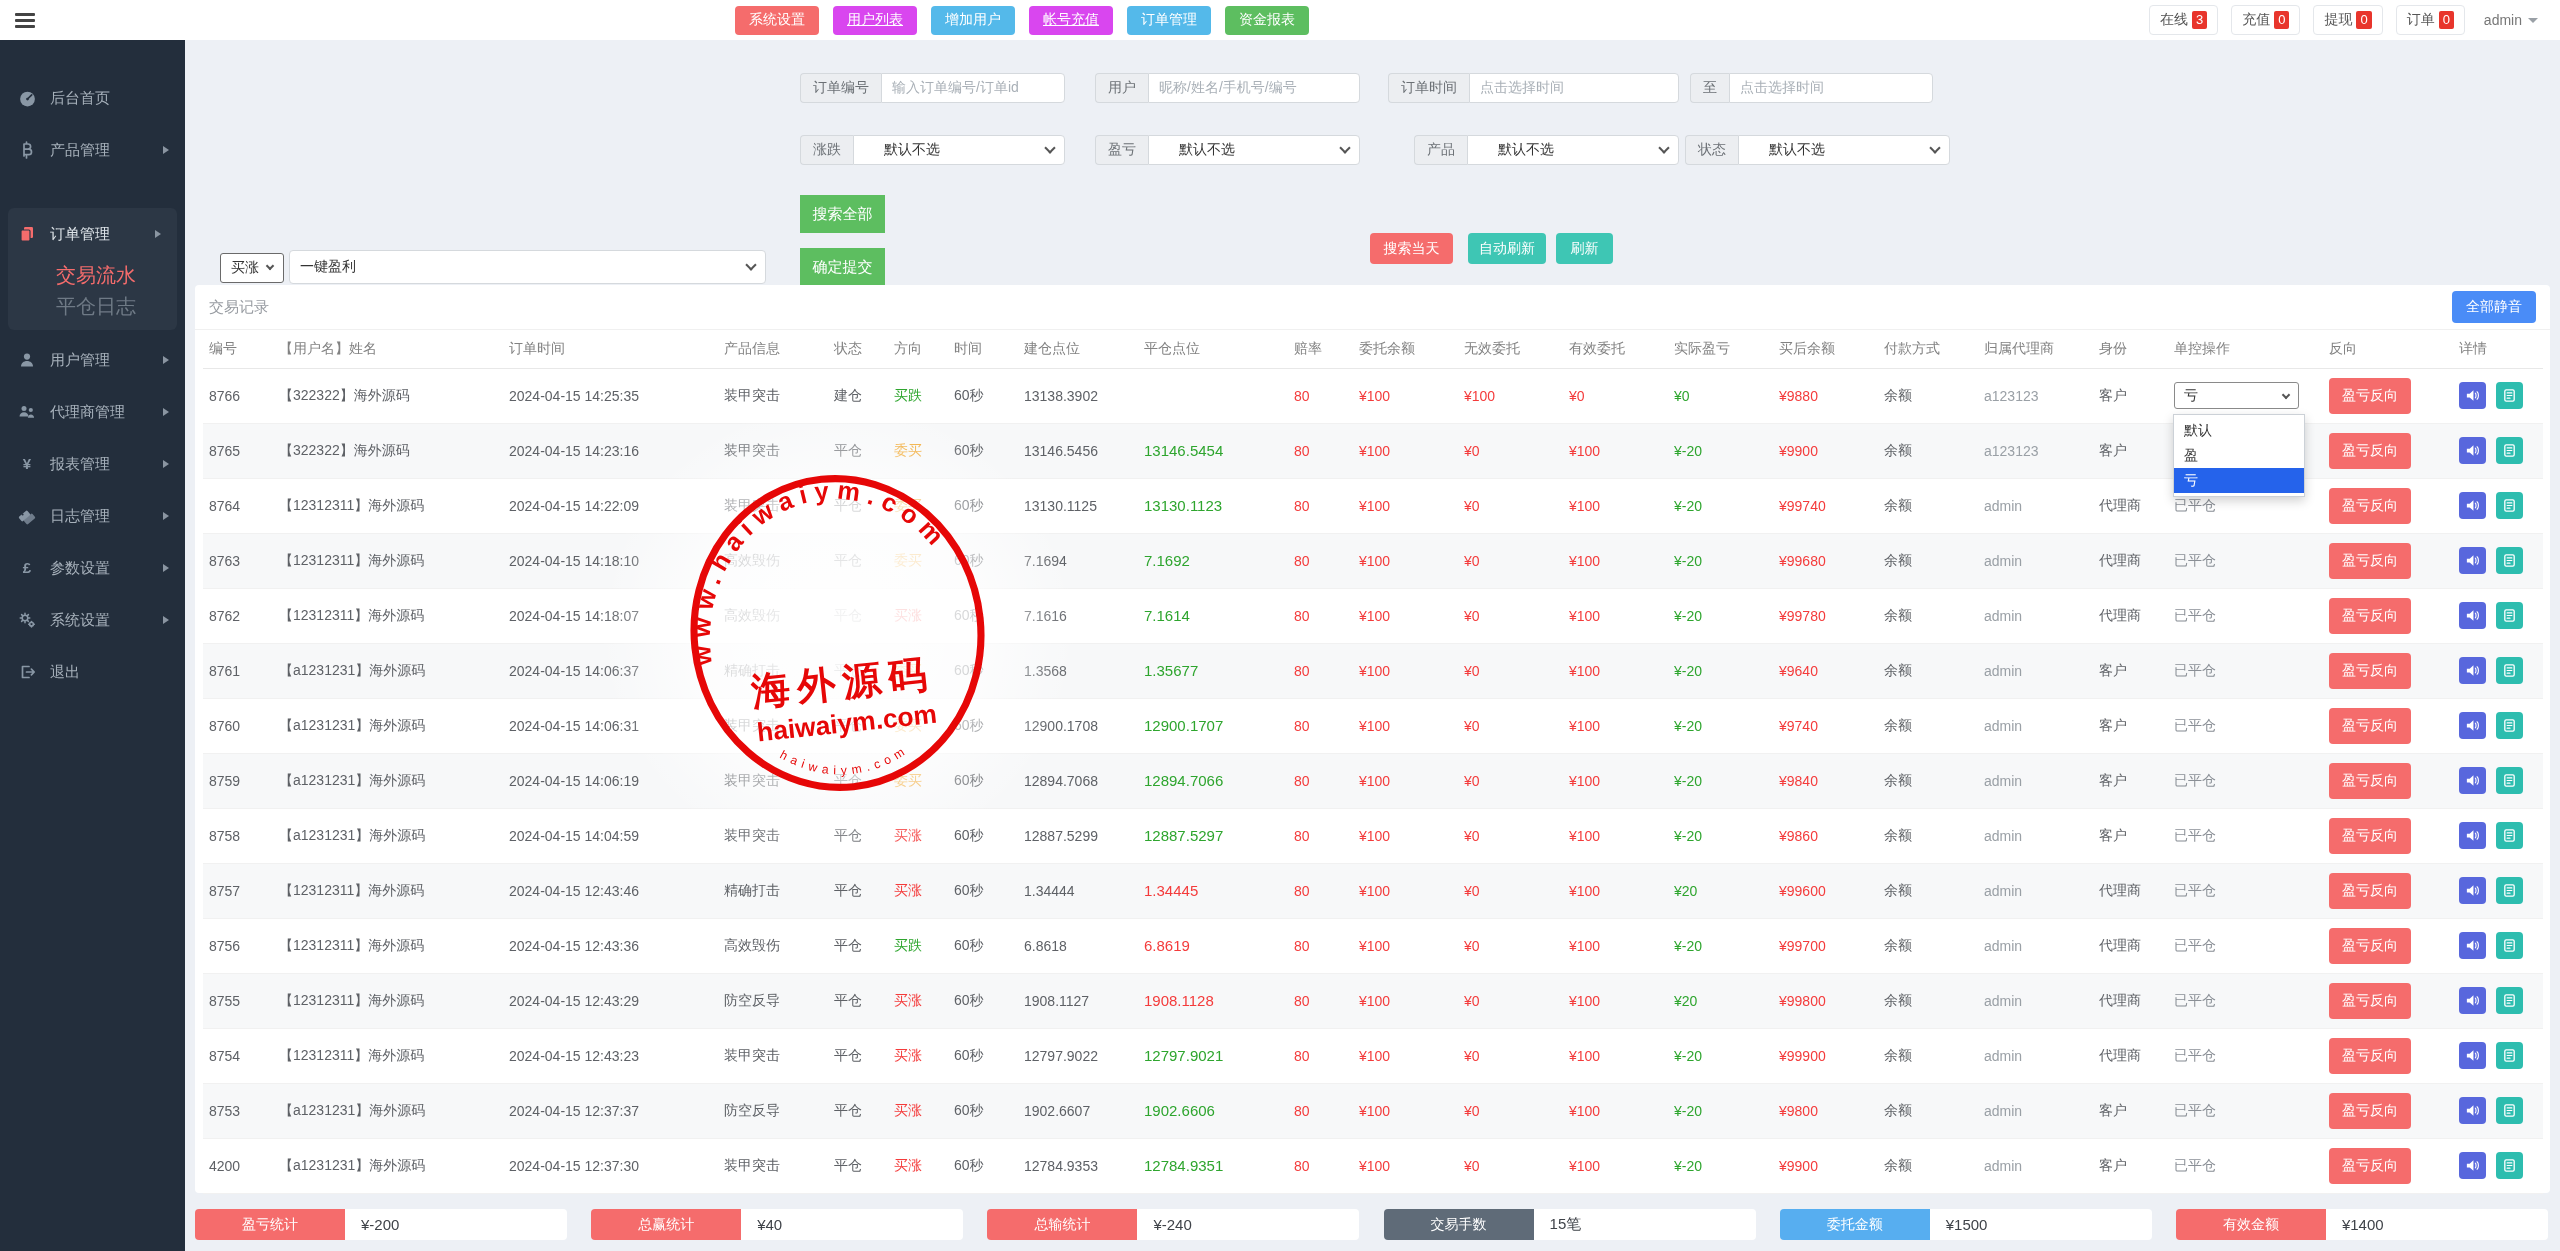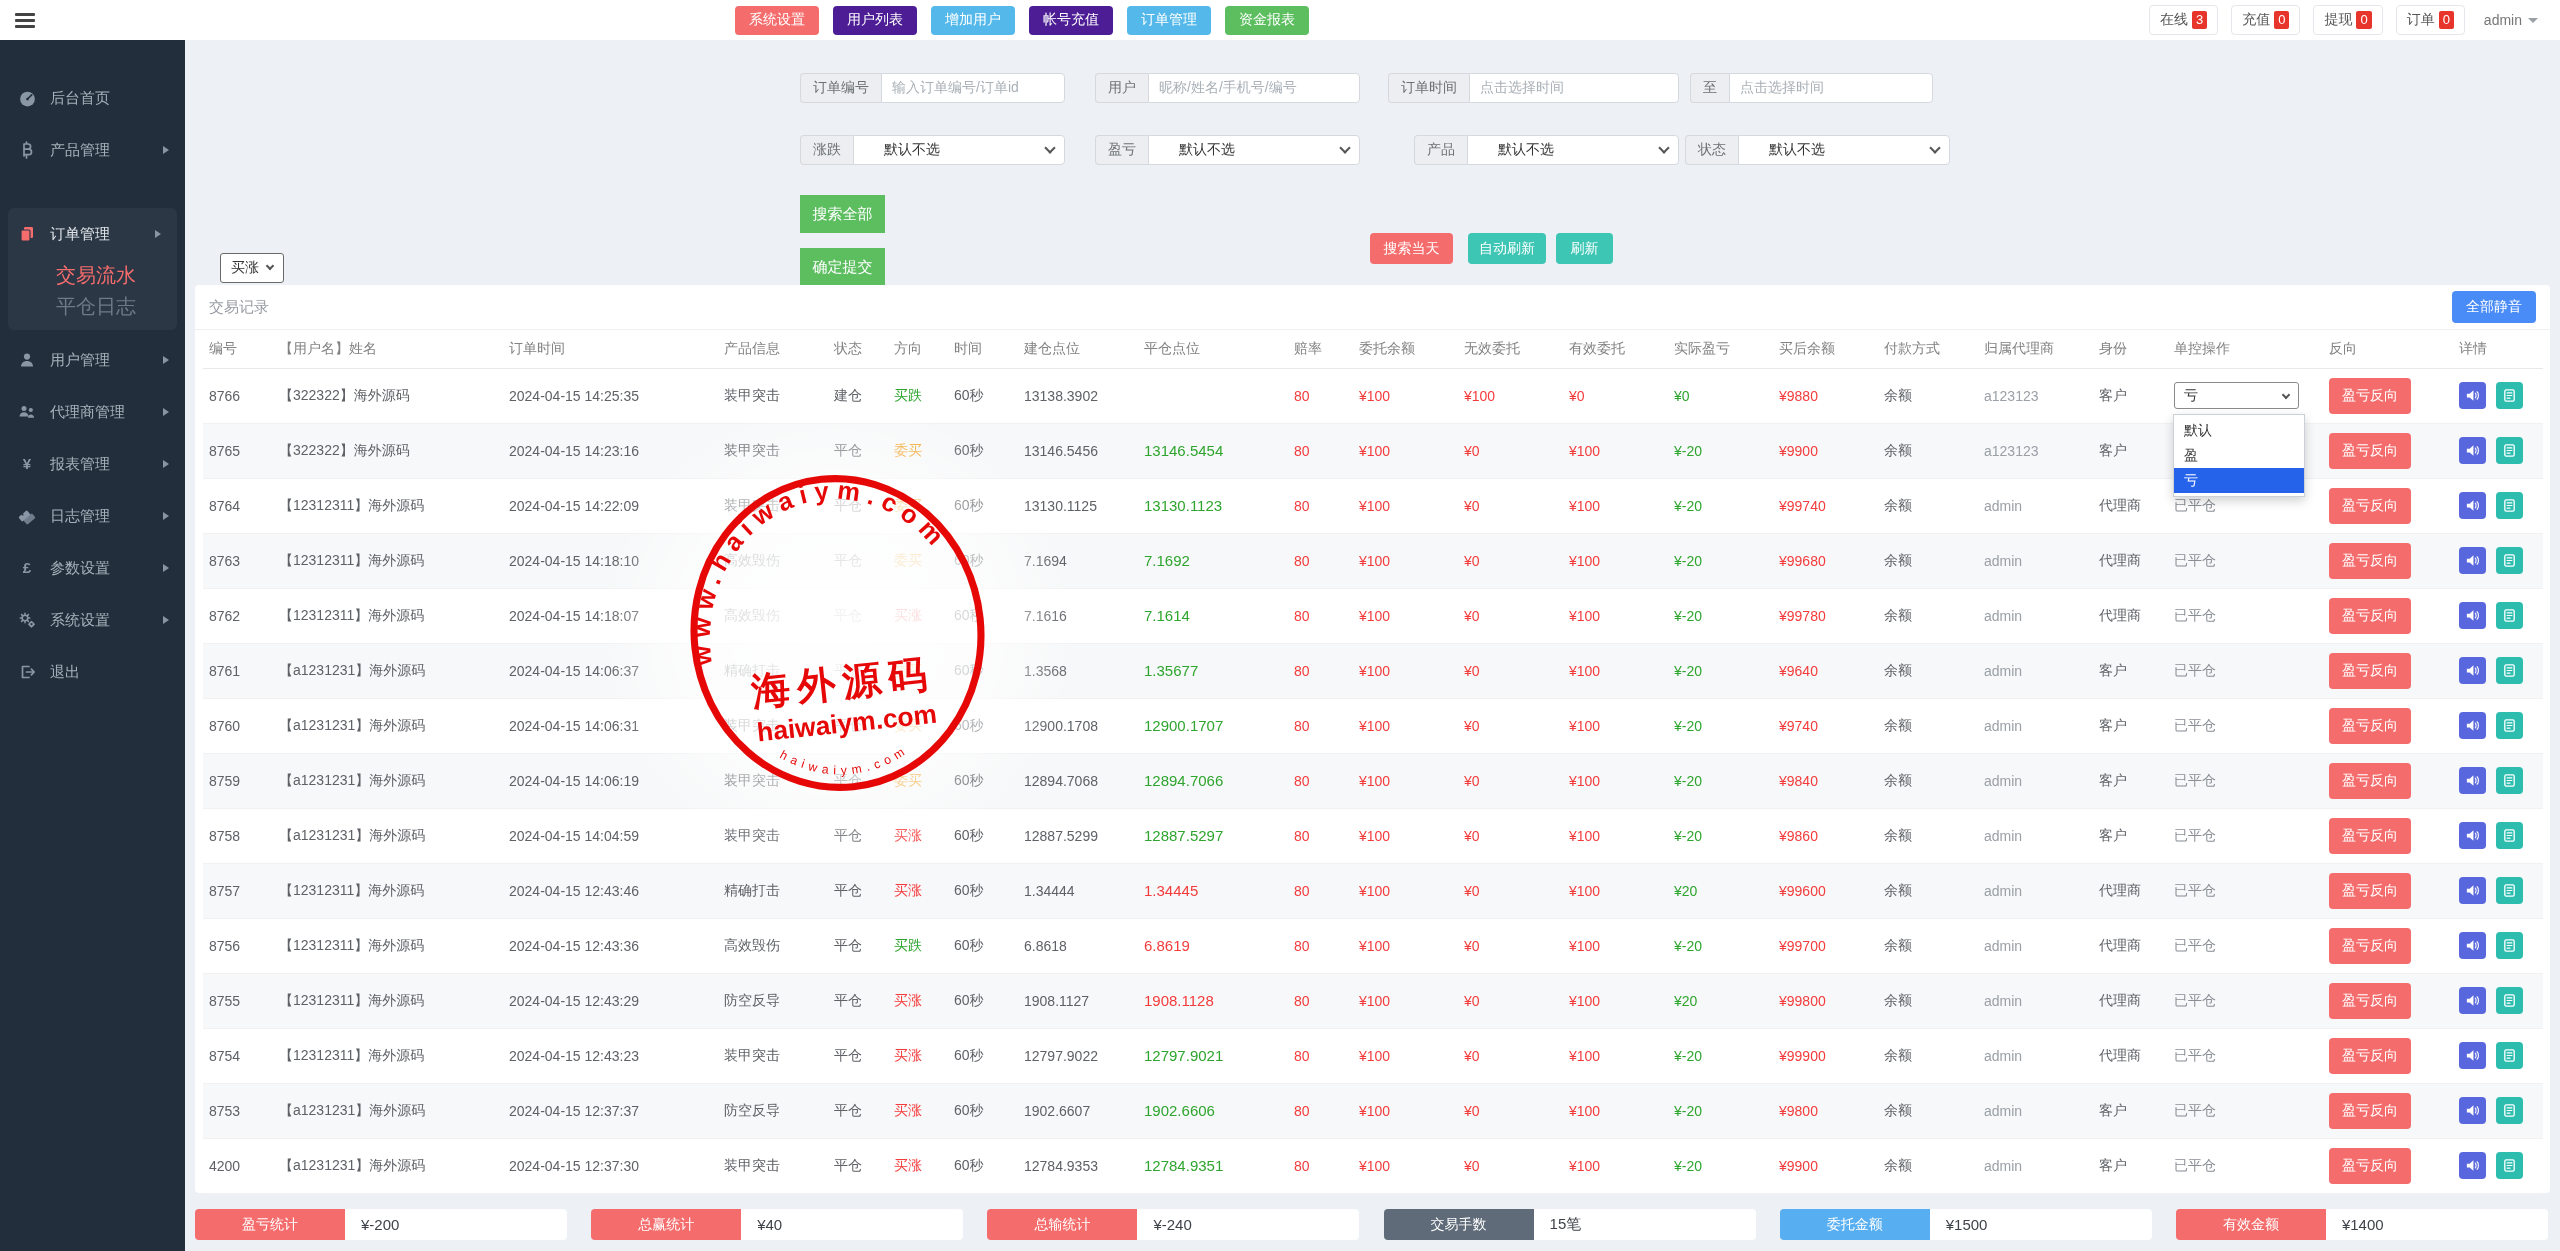--- a/index.html
+++ b/index.html
@@ -6,21 +6,21 @@
   html,body { width:2560px; height:1251px; overflow:hidden; }
   body { font-family:"Liberation Sans","DejaVu Sans",sans-serif; background:#edf0f5; position:relative; font-size:14px; }
 
   
   .navbar { position:absolute; top:0; left:0; right:0; height:40px; background:#fff; display:flex; align-items:center; z-index:30; }
   .hamburger { margin-left:15px; width:20px; cursor:pointer; }
   .hamburger div { width:20px; height:3px; background:#444; margin:3px 0; border-radius:1px; }
   .nav-btns { display:flex; gap:14px; margin-left:700px; }
   .nav-btn { height:29px; padding:0 14px; border-radius:4px; color:#fff; font-size:14px; display:flex; align-items:center; cursor:pointer; white-space:nowrap; }
   .b-red   { background:#f56c6c; }
-  .b-gray  { background:#4c1d95; }
+  .b-gray  { background:#d946ef;text-decoration:underline; }
   .b-blue  { background:#54b9ea; }
   .b-green { background:#5dbe60; }
   .nav-right { margin-left:auto; margin-right:16px; display:flex; align-items:center; gap:13px; }
   .counter { border:1px solid #e4e7eb; border-radius:4px; padding:5px 10px; font-size:14px; color:#555; display:flex; align-items:center; gap:4px; cursor:pointer; background:#fff; }
   .badge { background:#e8352c; color:#fff; font-size:13px; padding:0 4px; border-radius:2px; line-height:18px; min-width:10px; text-align:center; }
   .nav-user { color:#777; display:flex; align-items:center; gap:6px; cursor:pointer; padding:0 6px; }
   .caret-down { width:0; height:0; border-left:5px solid transparent; border-right:5px solid transparent; border-top:5px solid #9aa0a6; }
 
   
   .sidebar { position:absolute; top:40px; left:0; bottom:0; width:185px; background:#232e3c; z-index:29; }
@@ -289,20 +289,24 @@
         <span class="sel-val">默认不选</span>
         <span class="chev"></span>
       </span>
   </div>
 
   <div class="gbtn" style="left:615px;top:155px;width:85px;height:38px">搜索全部</div>
 
   <div class="fselect dark" style="left:35px;top:213px;width:64px;height:30px">
     <span>买涨</span>
       <span class="chev sm"></span>
+  </div>
+  <div class="fselect" style="left:104px;top:210px;width:477px;height:34px">
+    <span>一键盈利</span>
+      <span class="chev"></span>
   </div>
   <div class="gbtn" style="left:615px;top:208px;width:85px;height:38px">确定提交</div>
 
   <div class="abtn a-red" style="left:1185px;top:193px;width:83px;height:31px">搜索当天</div>
   <div class="abtn a-teal" style="left:1283px;top:193px;width:78px;height:31px">自动刷新</div>
   <div class="abtn a-teal" style="left:1371px;top:193px;width:57px;height:31px">刷新</div>
 
   <div class="panel">
     <div class="panel-head">
       <span class="panel-title">交易记录</span>

